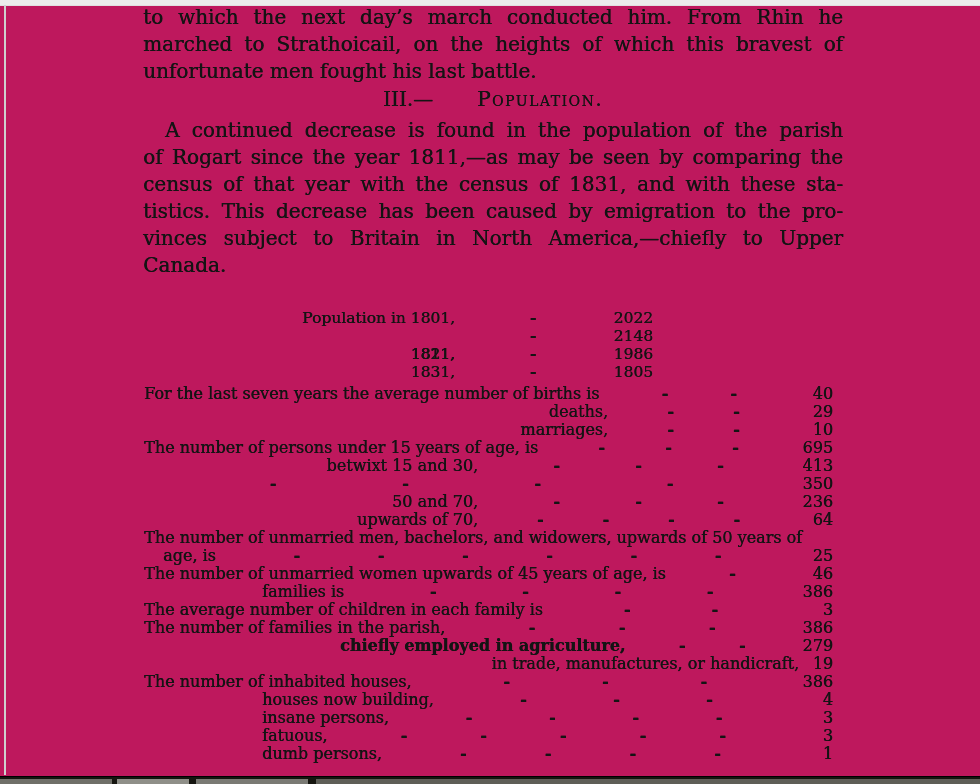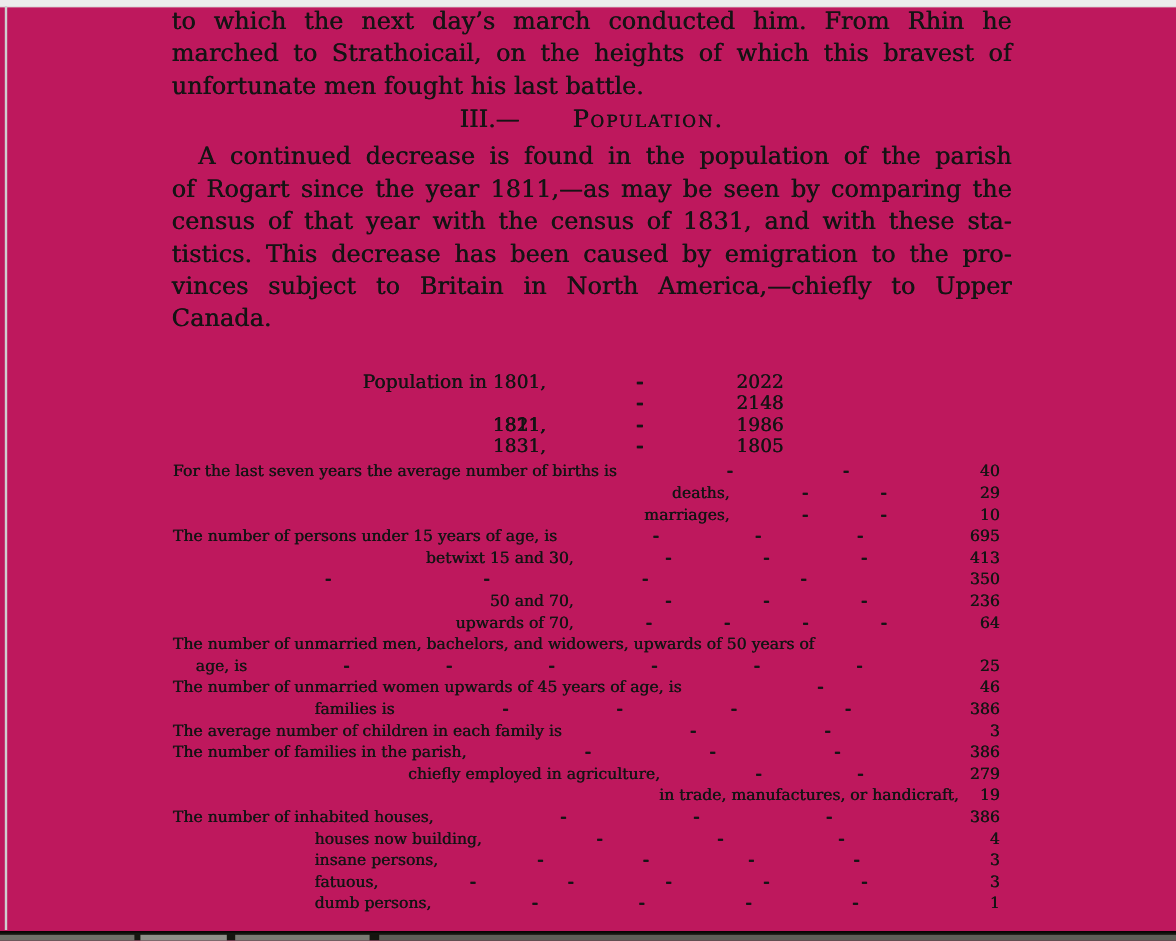--- a/index.html
+++ b/index.html
@@ -15,21 +15,21 @@
   .para1{top:4px;}
   .para2{top:117px;}
   .pline{text-align:justify;text-align-last:justify;white-space:normal;}
   .pline.last{text-align-last:left;}
   .pline.first{text-indent:22px;}
   .heading{position:absolute;left:143px;top:87px;width:700px;text-align:center;font-size:20px;}
   .smallcaps{font-variant:small-caps;letter-spacing:1.5px;margin-left:44px;}
   
   .pop-table{position:absolute;left:144px;top:309px;width:509px;font-size:15.5px;}
   
-  .stats{position:absolute;left:144px;top:385px;width:689px;font-size:13px;}
+  .stats{position:absolute;left:144px;top:385px;width:689px;font-size:16px;}
   .srow{display:flex;height:18px;line-height:18px;align-items:flex-start;}
   .slabel{white-space:pre;}
   .leader{flex:1 1 auto;display:flex;justify-content:space-evenly;align-items:center;overflow:hidden;}
   .leader .dash{font-weight:bold;line-height:18px;}
   .sval{text-align:right;min-width:34px;white-space:pre;}
   .pop-table .sval{min-width:42px;}
   
   .bottom-bar{position:absolute;left:0;top:776px;width:980px;height:8px;background:#15150f;border-top:1px solid #000;}
   .bottom-bar .seg{position:absolute;top:2px;height:6px;}
   .seg1{left:0;width:112px;background:#6f6f68;}
@@ -208,21 +208,21 @@
       <div class="srow">
         <span class="slabel">The number of families in the parish,</span>
         <span class="leader">
           <span class="dash">-</span>
           <span class="dash">-</span>
           <span class="dash">-</span>
         </span>
         <span class="sval">386</span>
       </div>
       <div class="srow">
-        <span class="slabel" style="padding-left: 196px;">chiefly employed in agriculture,</span>
+        <span class="slabel" style="padding-left: 196px; font-weight: bold;">chiefly employed in agriculture,</span>
         <span class="leader">
           <span class="dash">-</span>
           <span class="dash">-</span>
         </span>
         <span class="sval">279</span>
       </div>
       <div class="srow">
         <span class="slabel" style="width: 656px; text-align: right;">in trade, manufactures, or handicraft,</span>
         <span class="leader"></span>
         <span class="sval">19</span>

